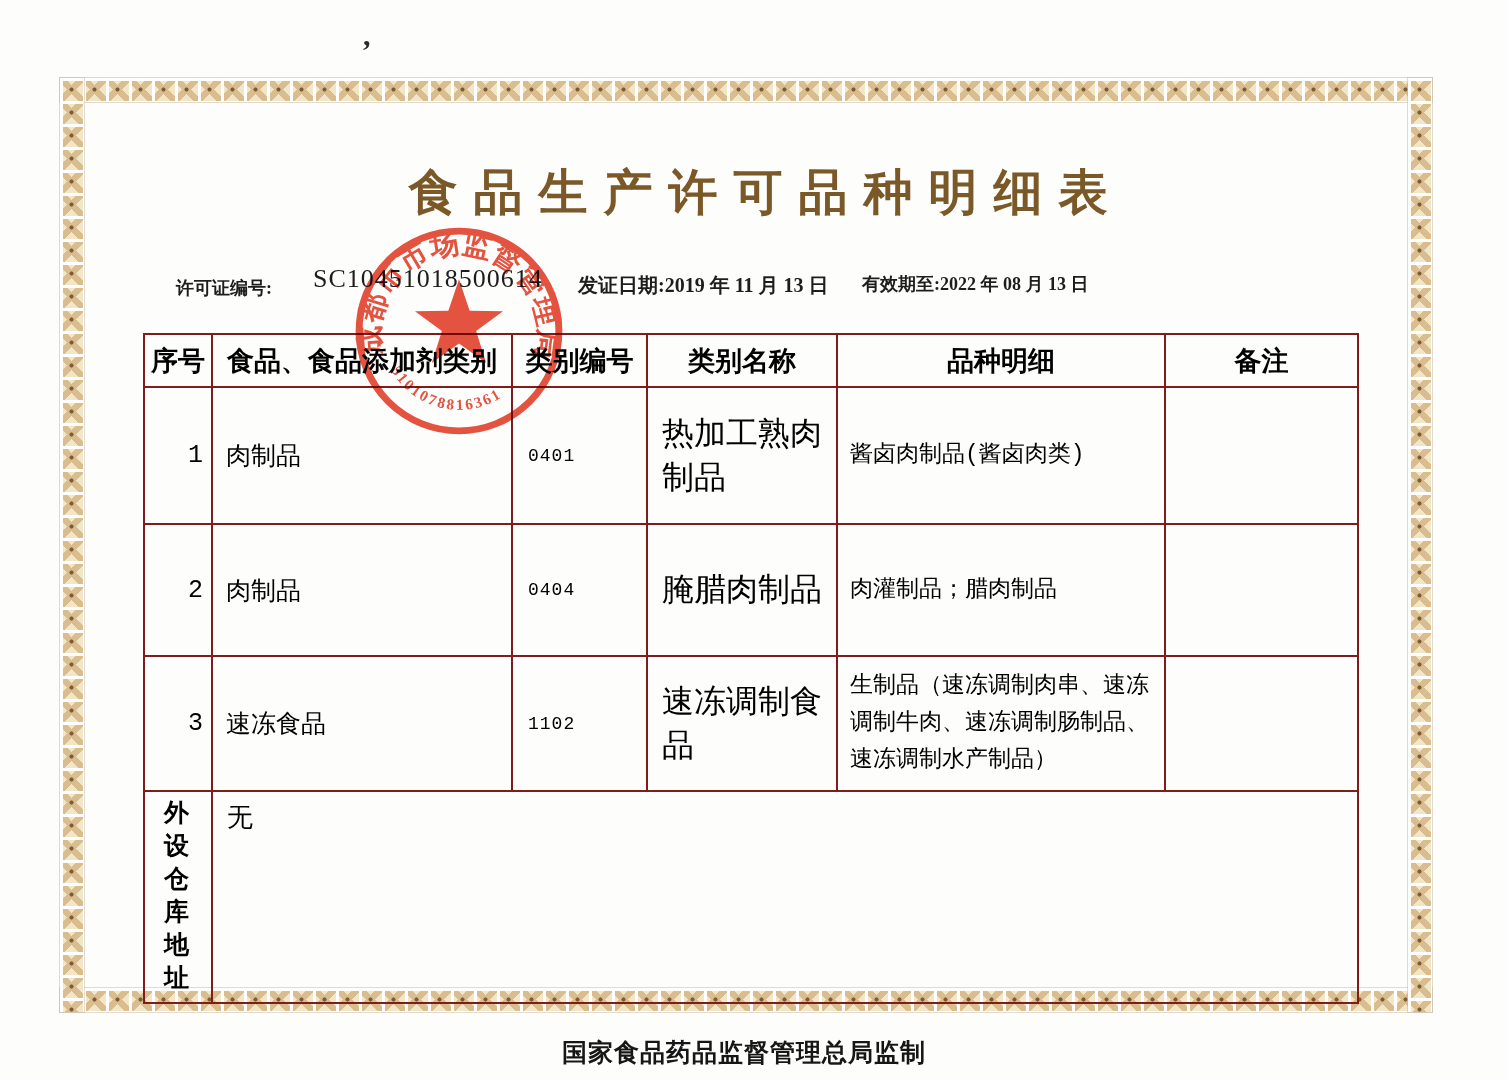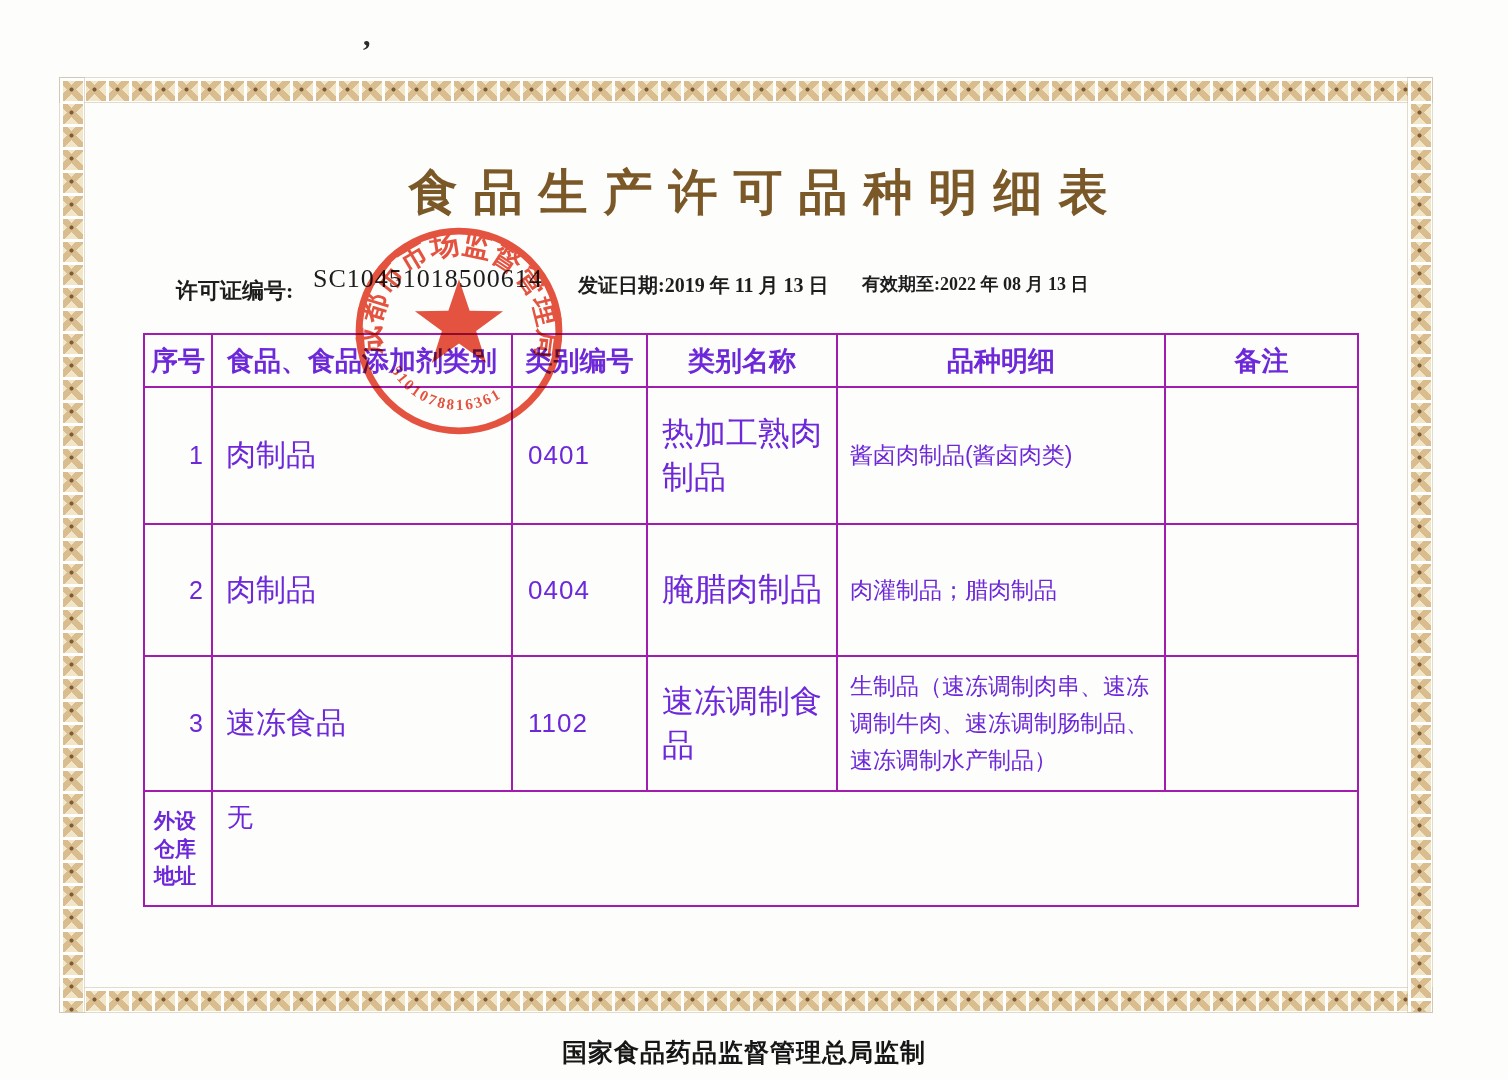--- a/index.html
+++ b/index.html
@@ -30,47 +30,47 @@
   .tiles-left  {left:60px;  top:78px;   width:24px;   height:934px;}
   .tiles-right {left:1408px;top:78px;   width:24px;   height:934px;}
 
   
   .title{
     position:absolute; top:160px; left:0; width:1508px;
     text-align:center; padding-left:24px; box-sizing:border-box;
     font-size:49px; font-weight:bold; letter-spacing:16px;
     color:#7b5827;
   }
-  .lic-label{position:absolute; left:176px; top:276px; font-size:22px; font-weight:bold;}
+  .lic-label{position:absolute; left:176px; top:276px; font-size:18px; font-weight:bold;}
   .lic-num  {position:absolute; left:313px; top:264px; font-size:26px; letter-spacing:1px;}
   .lic-issue{position:absolute; left:578px; top:272px; font-size:20px; font-weight:700;}
   .lic-valid{position:absolute; left:862px; top:272px; font-size:18px; font-weight:600;}
 
   .stray-comma{position:absolute; left:363px; top:18px; font-size:30px; font-weight:bold; color:#2a2a2a;}
 
   
   table.lic{
     position:absolute; left:143px; top:333px; width:1214px;
     border-collapse:collapse; table-layout:fixed;
   }
   table.lic th, table.lic td{
-    border:2px solid #a21caf;
-    font-family:Liberation Sans, sans-serif;
-    color:#6d28d9;
+    border:2px solid #7f1d1d;
+    font-family:Liberation Mono, monospace;
+    color:#000000;
   }
   table.lic th{font-size:27px; font-weight:bold; text-align:center; vertical-align:middle;}
   tr.hdr{height:53px;}
   tr.r1{height:137px;} tr.r2{height:132px;} tr.r3{height:135px;} tr.wh{height:115px;}
   td.no   {text-align:right; padding-right:8px; font-size:25px; vertical-align:middle;}
-  td.cat  {padding-left:13px; font-size:30px; vertical-align:middle;}
-  td.code {padding-left:15px; font-size:26px; vertical-align:middle; letter-spacing:1px;}
+  td.cat  {padding-left:13px; font-size:25px; vertical-align:middle;}
+  td.code {padding-left:15px; font-size:18px; vertical-align:middle; letter-spacing:1px;}
   td.name {padding-left:14px; font-size:32px; vertical-align:middle;}
   td.detail{padding:6px 8px 6px 12px; font-size:23px; vertical-align:middle; line-height:1.6;}
   td.remark{font-size:25px;}
-  td.whlabel{font-size:21px; font-weight:bold; padding:6px 6px 6px 9px; vertical-align:middle; line-height:1.32;}
+  td.whlabel{font-size:25px; font-weight:bold; padding:6px 6px 6px 19px; vertical-align:middle; line-height:1.32;}
   td.whval{vertical-align:top; padding:8px 10px 8px 14px; font-size:26px;}
 
   
   .stamp{
     position:absolute; left:348px; top:220px; width:222px; height:222px;
     mix-blend-mode:multiply; opacity:0.9;
   }
   .stamp text{font-family:"Liberation Serif","DejaVu Serif",serif;}
 
   

